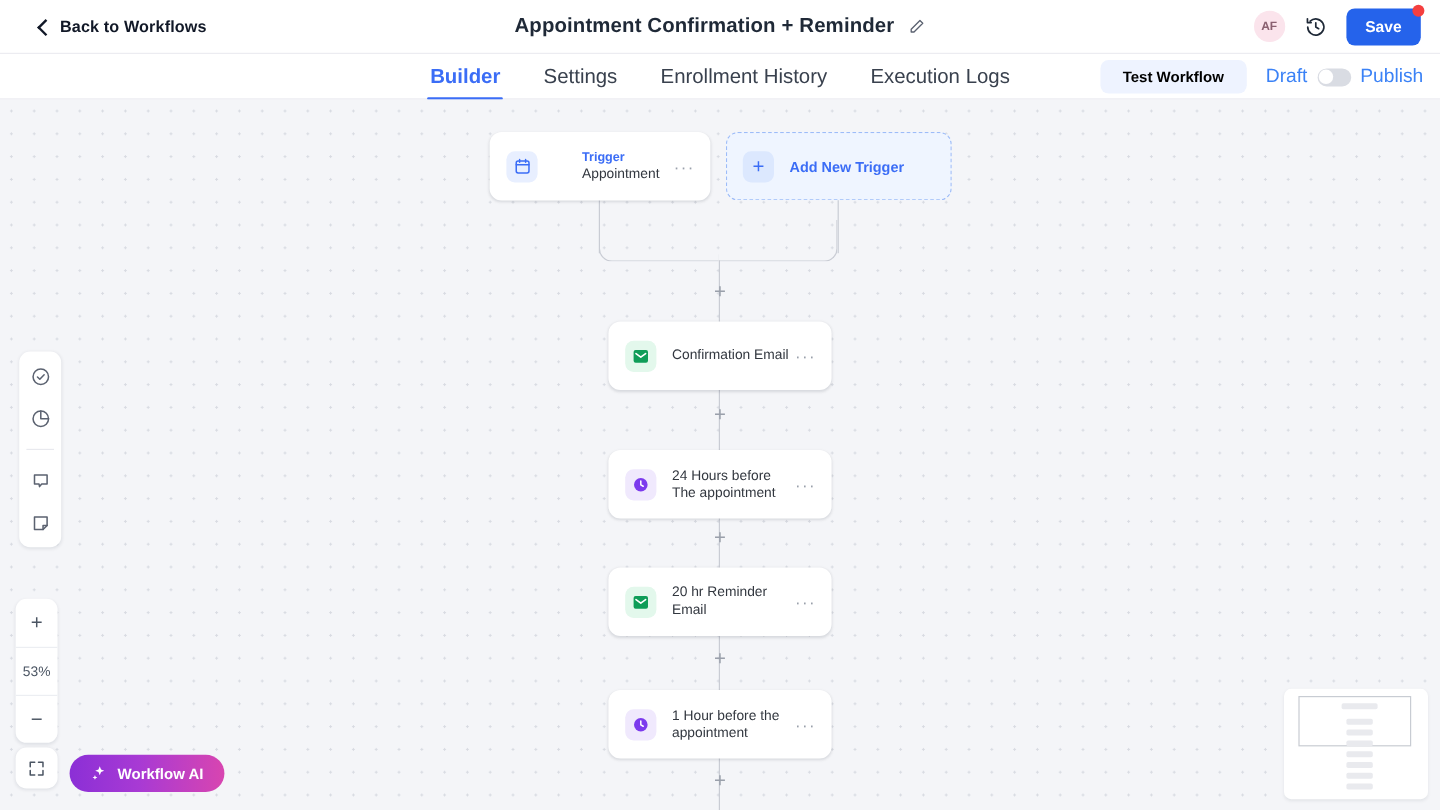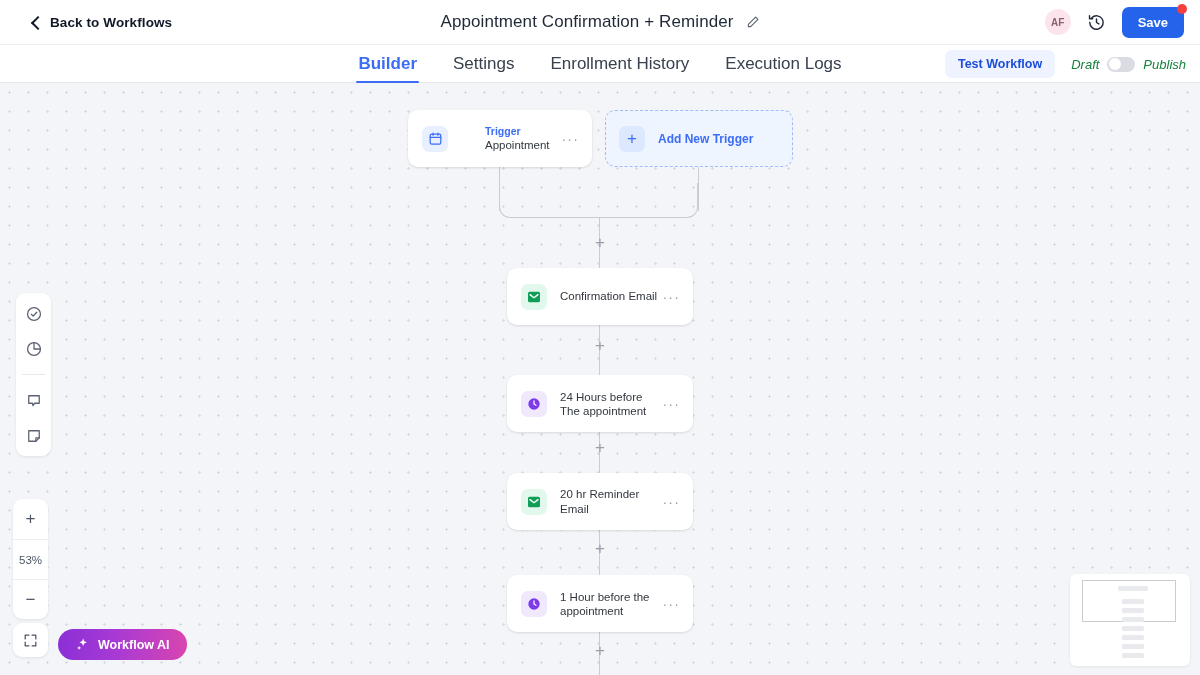--- a/index.html
+++ b/index.html
@@ -29,21 +29,21 @@
     width: 8px; height: 8px;
     border-left: 2px solid #111827; border-bottom: 2px solid #111827;
     transform: rotate(45deg);
   }
   .back-text { font-size: 13.5px; color: #111827; font-weight: 600; letter-spacing: .1px; }
 
   .wf-title-wrap {
     position: absolute; left: 0; width: 1200px;
     display: flex; align-items: center; justify-content: center; gap: 12px;
   }
-  .wf-title { font-size: 17px; color: #1f2937; font-weight: 400; letter-spacing: .1px; }
+  .wf-title { font-size: 17px; color: #1f2937; font-weight: 700; letter-spacing: .1px; }
   .pencil-icon { width: 14px; height: 14px; cursor: pointer; display:block; }
 
   .topbar-right {
     position: absolute; right: 16px;
     display: flex; align-items: center; gap: 16px;
   }
   .avatar {
     width: 26px; height: 26px; border-radius: 50%;
     background: #fbe4ec; color: #8a6070;
     font-size: 10px; font-weight: 600;
@@ -84,28 +84,28 @@
   .tab.active { color: #3b6df6; font-weight: 600; }
   .tab.active::after {
     content: ""; position: absolute; bottom: 0; left: -2px; right: -2px;
     height: 2.5px; background: #3b6df6; border-radius: 2px;
   }
   .tabbar-right {
     position: absolute; right: 14px; top: 0; height: 38px;
     display: flex; align-items: center; gap: 16px;
   }
   .test-wf-btn {
-    background: #eef3ff; color: #1d4ed8;
+    background: #eef3ff; color: #000000;
     font-size: 12.5px; font-weight: 600;
     border: none; border-radius: 7px;
-    padding: 7px 13px; cursor: pointer;
+    padding: 7px 19px; cursor: pointer;
     font-family: "Liberation Sans", sans-serif;
   }
   .publish-group { display: flex; align-items: center; gap: 8px; }
-  .pub-label { font-size: 13px; color: #15803d; font-style: italic; }
+  .pub-label { font-size: 16px; color: #3b82f6; }
   .toggle {
     width: 28px; height: 15px; border-radius: 9px;
     background: #d9dce3; position: relative; cursor: pointer;
   }
   .toggle .knob {
     position: absolute; top: 1.5px; left: 1.5px;
     width: 12px; height: 12px; border-radius: 50%;
     background: #ffffff;
   }
 

